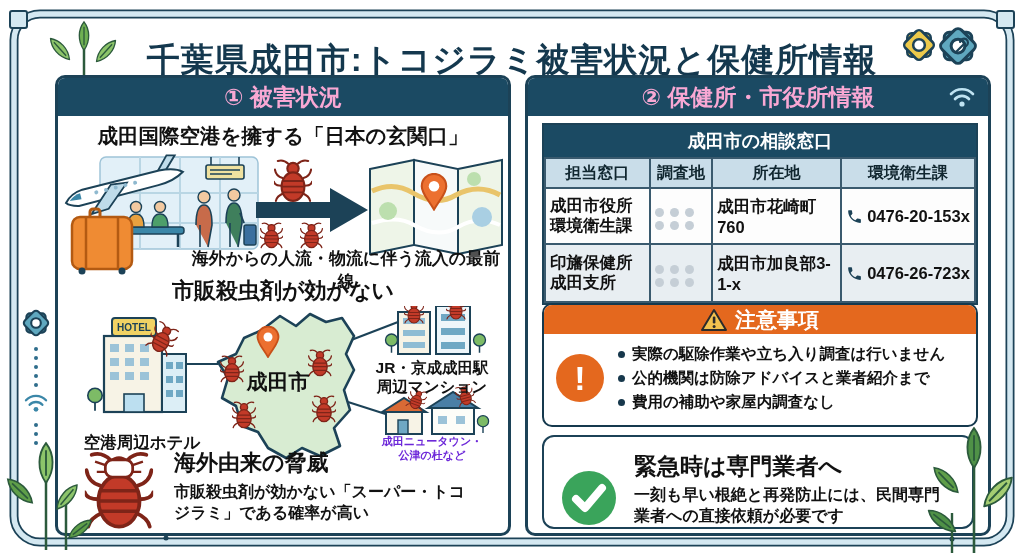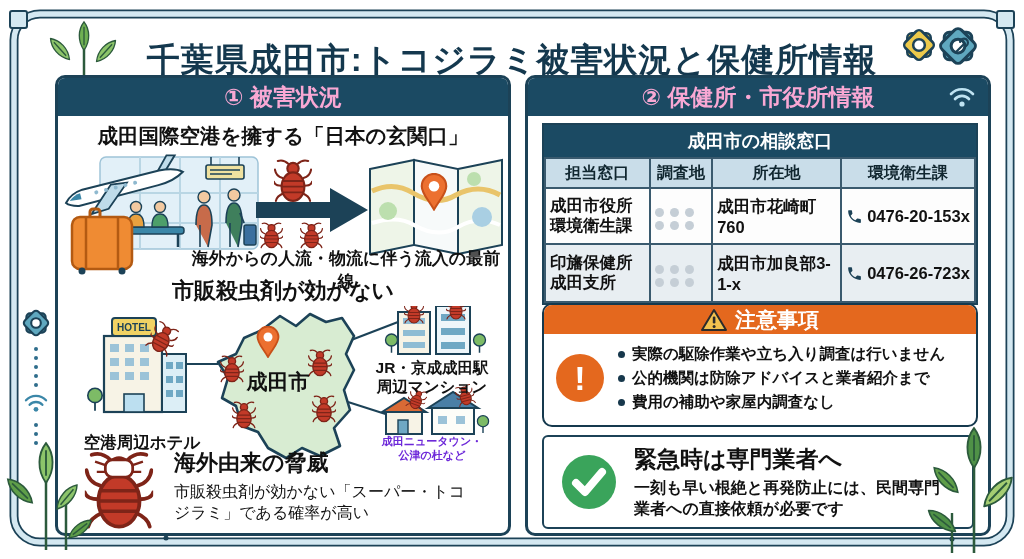--- a/index.html
+++ b/index.html
@@ -33,21 +33,21 @@
     font-size:21px;font-weight:800;color:#111;}
   .lbl-hotel{position:absolute;left:14px;top:106px;width:140px;text-align:center;
     font-size:16.5px;font-weight:800;color:#111;margin-top:20px;}
   .lbl-station{position:absolute;left:298px;top:52px;width:152px;text-align:center;
     font-size:15.5px;font-weight:800;color:#111;white-space:pre-line;line-height:1.25;}
   .lbl-newtown{position:absolute;left:298px;top:129px;width:152px;text-align:center;
     font-size:11px;font-weight:700;color:#6d28d9;white-space:pre-line;line-height:1.25;}
   .threat{position:absolute;top:370px;left:24px;right:8px;height:82px;display:flex;gap:18px;}
   .threat-bug{flex:0 0 74px;}
   .threat-title{font-size:22px;font-weight:800;margin:0 0 4px 0;color:#111;}
-  .threat-text{font-size:16px;font-weight:400;line-height:1.3;margin:0;color:#111;max-width:300px;}
+  .threat-text{font-size:16px;font-weight:700;line-height:1.3;margin:0;color:#111;max-width:300px;}
 
   
   .wifi-hdr{position:absolute;right:12px;top:8px;}
   .tablebox{position:absolute;top:45px;left:14px;width:432px;border:2.5px solid #1c4257;
     background:#fff;}
   .tablebox-title{background:#1b4a63;color:#fff;font-size:18px;font-weight:700;
     text-align:center;padding:4px 0;}
   table.info{border-collapse:collapse;table-layout:fixed;width:100%;}
   table.info th,table.info td{border:2px solid #3a5a6e;padding:2px 4px;vertical-align:middle;}
   table.info th{background:#c9dde9;font-size:16px;font-weight:800;color:#10262f;height:24px;}
@@ -65,21 +65,21 @@
     display:flex;align-items:center;justify-content:center;gap:8px;}
   .warncard-body{display:flex;align-items:center;gap:12px;padding:8px 6px 6px 12px;}
   .exc-circle{flex:0 0 48px;height:48px;border-radius:50%;background:#e4681e;color:#fff;
     display:flex;align-items:center;justify-content:center;font-size:34px;font-weight:800;line-height:1;}
   ul.warn-list{list-style:none;margin:0;padding:0;}
   ul.warn-list li{font-size:15.5px;font-weight:800;color:#111;line-height:1.55;position:relative;padding-left:16px;}
   ul.warn-list li::before{content:"";position:absolute;left:2px;top:9px;width:7px;height:7px;
     border-radius:50%;background:#17384c;}
 
   .emcard{position:absolute;top:357px;left:14px;width:432px;height:94px;border:2.5px solid #1c4257;
-    border-radius:6px;background:#fff;display:flex;align-items:center;gap:16px;padding-left:16px;box-sizing:border-box;}
+    border-radius:12px;background:#fff;display:flex;align-items:flex-end;gap:16px;padding-left:16px;box-sizing:border-box;}
   .em-title{font-size:23px;font-weight:800;margin:0 0 3px 0;color:#111;}
   .em-text{font-size:16px;font-weight:700;line-height:1.3;margin:0;color:#111;max-width:320px;}
 
   .zlow{z-index:0;} .zdeco{z-index:3;}
 </style>
 </head>
 <body>
 
 <div class="canvas">
 

